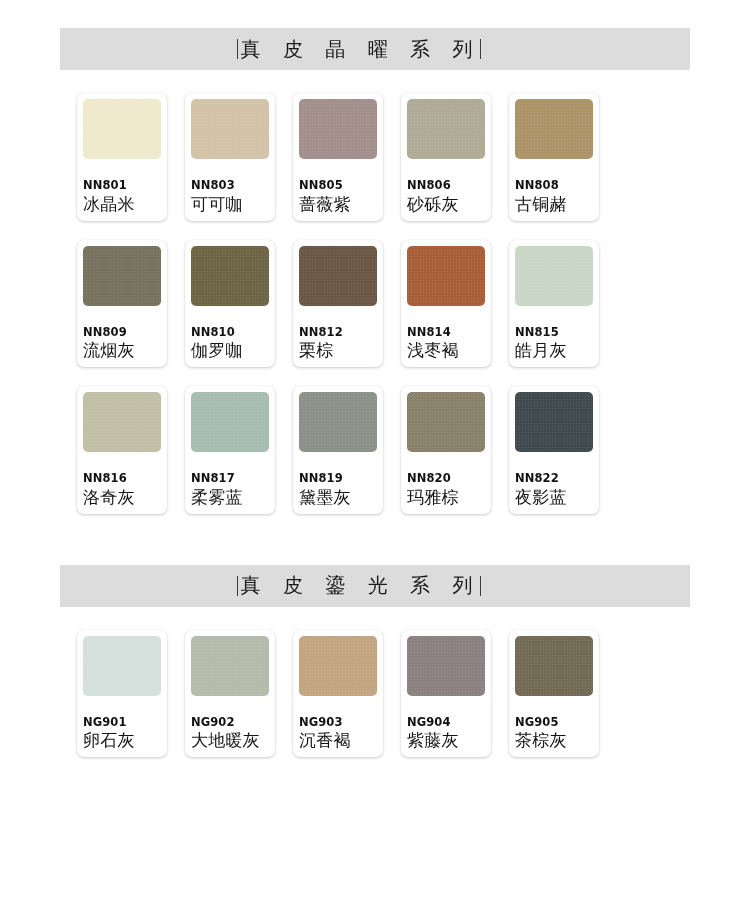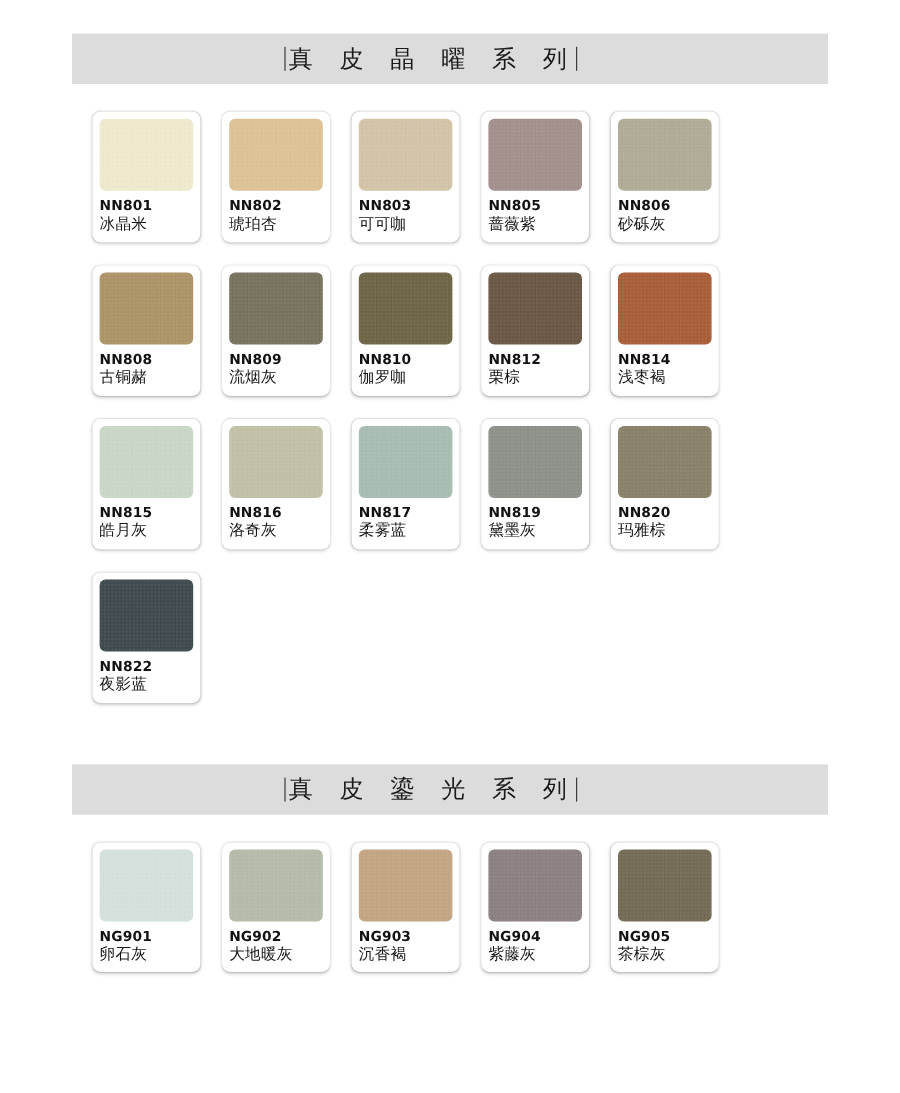--- a/index.html
+++ b/index.html
@@ -84,32 +84,32 @@
     position: absolute;
     inset: 0;
     background-image:
       radial-gradient(rgba(255,255,255,0.10) 0.5px, transparent 0.6px),
       radial-gradient(rgba(0,0,0,0.055) 0.5px, transparent 0.6px);
     background-size: 3px 3px, 4px 4px;
     background-position: 0 0, 1px 2px;
     pointer-events: none;
   }
   .swatch-meta {
-    padding-top: 6px;
+    padding-top: 20px;
     line-height: 1.18;
   }
   .swatch-code {
     font-size: 11.5px;
     font-weight: bold;
     color: #121212;
     letter-spacing: 0.1px;
     font-family: "DejaVu Sans", "Liberation Sans", sans-serif;
   }
   .swatch-name {
-    font-size: 13px;
+    font-size: 17px;
     font-weight: normal;
     color: #151515;
     font-family: "DejaVu Sans", "Liberation Sans", sans-serif;
     letter-spacing: 0.2px;
     margin-top: 1px;
   }
 
   
   .sec1-top { height: 28px; }
   .sec1-gap { height: 23px; }
@@ -135,27 +135,20 @@
 
   <div class="swatch-grid" id="grid-0">
       <div class="swatch-card">
         <div class="swatch-chip" style="background: rgb(239, 233, 206);"></div>
         <div class="swatch-meta">
           <div class="swatch-code">NN801</div>
           <div class="swatch-name">冰晶米</div>
         </div>
       </div>
       <div class="swatch-card">
-        <div class="swatch-chip" style="background: rgb(220, 194, 149);"></div>
-        <div class="swatch-meta">
-          <div class="swatch-code">NN802</div>
-          <div class="swatch-name">琥珀杏</div>
-        </div>
-      </div>
-      <div class="swatch-card">
         <div class="swatch-chip" style="background: rgb(211, 195, 168);"></div>
         <div class="swatch-meta">
           <div class="swatch-code">NN803</div>
           <div class="swatch-name">可可咖</div>
         </div>
       </div>
       <div class="swatch-card">
         <div class="swatch-chip" style="background: rgb(163, 144, 140);"></div>
         <div class="swatch-meta">
           <div class="swatch-code">NN805</div>

